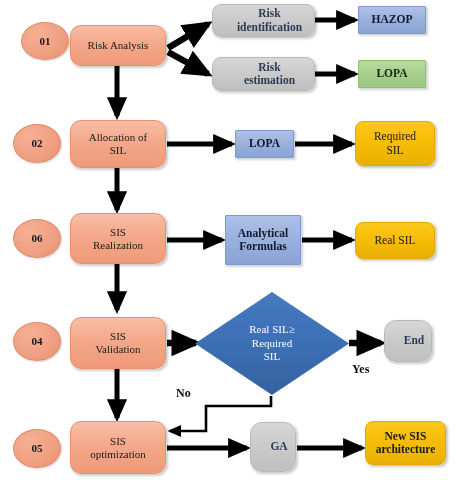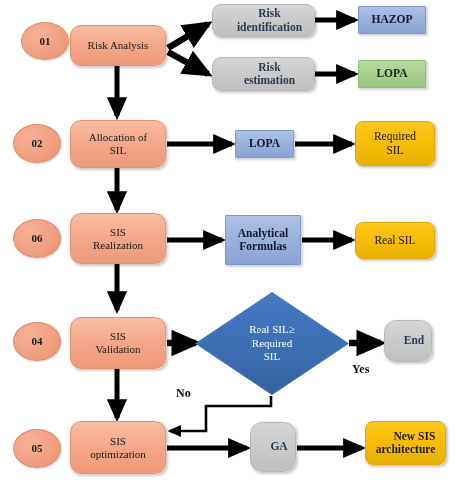--- a/index.html
+++ b/index.html
@@ -258,18 +258,18 @@
     <span class="nline">SIS
 optimization</span>
   </div>
 
   <div class="edge-label" style="left:176px; top:386px;">No</div>
 
   <div class="node gray-box sharp-ish" style="left:250px; top:422px; width:46px; height:50px;">
     <span>GA</span>
   </div>
 
-  <div class="node gold-box bold" style="left:365px; top:421px; width:81px; height:44px;text-align:right;">
+  <div class="node gold-box bold" style="left:365px; top:421px; width:81px; height:44px;">
     <span class="nline">New SIS
 architecture</span>
   </div>
 
 </div>
 
 </body></html>

